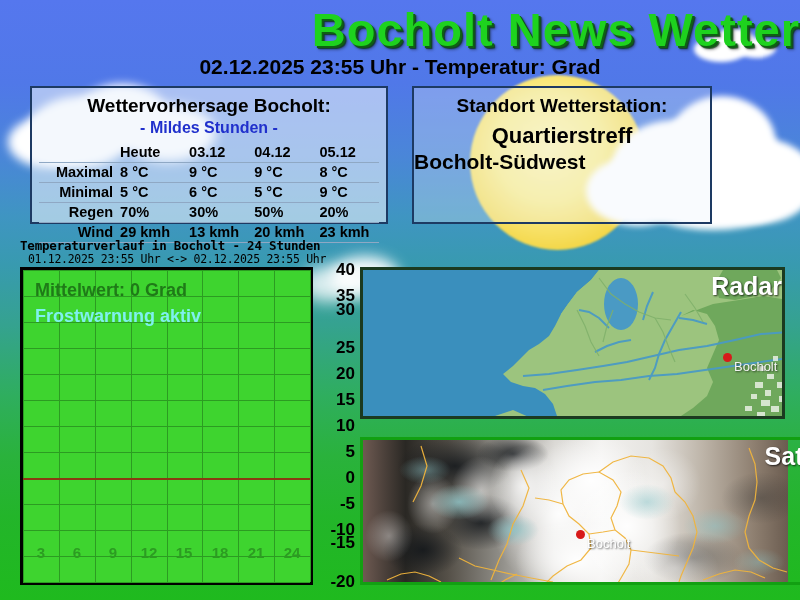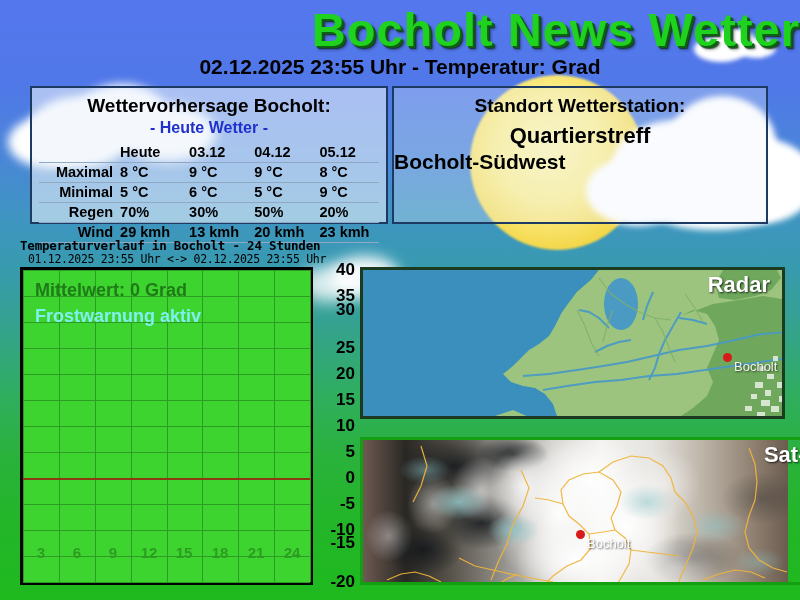--- a/index.html
+++ b/index.html
@@ -87,21 +87,21 @@
     white-space: nowrap;
   }
 
   
   .panel {
     position: absolute;
     border: 2px solid #1d3a63;
     background: rgba(236,243,252,0.58);
   }
   #forecast-panel { left: 30px;  top: 86px; width: 358px; height: 138px; }
-  #station-panel  { left: 392px; top: 86px; width: 376px; height: 138px; background: rgba(235,243,253,0.30); }
+  #station-panel  { left: 412px; top: 86px; width: 300px; height: 138px; background: rgba(235,243,253,0.30); }
 
   .panel-title {
     text-align: center; font-size: 19px; font-weight: bold; color: #000;
     margin-top: 7px; white-space: nowrap;
   }
   .panel-sub {
     text-align: center; font-size: 16px; font-weight: bold; color: #2030cc;
     margin-top: 2px; white-space: nowrap;
   }
 
@@ -174,22 +174,22 @@
     position: absolute; right: 2px; transform: translateY(-50%);
     font-size: 17px; font-weight: bold; color: #000; white-space: nowrap;
   }
 
   
   .mappanel { position: absolute; border: 3px solid #1b3a20; overflow: hidden; }
   #radar-panel { left: 360px; top: 267px; width: 425px; height: 152px; }
   #sat-panel   { left: 360px; top: 437px; width: 502px; height: 148px; border-color: #12a012; }
 
   .map-label {
-    position: absolute; right: 12px; top: 2px;
-    font-size: 22px; font-weight: bold; color: #fff;
+    position: absolute; right: 0; top: 2px;
+    font-size: 25px; font-weight: bold; color: #fff;
     text-shadow: 1px 1px 2px rgba(0,0,0,.75);
     z-index: 6; white-space: nowrap;
   }
   .city-dot {
     position: absolute; width: 9px; height: 9px; border-radius: 50%;
     background: #d71a1a; z-index: 6;
   }
   .city-name {
     position: absolute; font-size: 13px; color: #fff; z-index: 6;
     text-shadow: 1px 1px 2px rgba(0,0,0,.6); white-space: nowrap;
@@ -246,21 +246,21 @@
 
   <div class="cloud cl-d1"></div>
   <div class="cloud cl-d2"></div>
 </div>
 
 <div class="masthead">Bocholt News Wetter</div>
 <div class="subhead">02.12.2025 23:55 Uhr - Temperatur:  Grad</div>
 
 <div class="panel" id="forecast-panel">
   <div class="panel-title">Wettervorhersage Bocholt:</div>
-  <div class="panel-sub">- Heute Wetter -</div>
+  <div class="panel-sub">- Mildes Stunden -</div>
   <table class="fc">
     <thead>
       <tr class="hdr">
         <th class="rowlab"></th>
         <th class="c1">Heute</th>
         <th class="c2">03.12</th>
         <th class="c3">04.12</th>
         <th class="c4">05.12</th>
       </tr>
     </thead>

